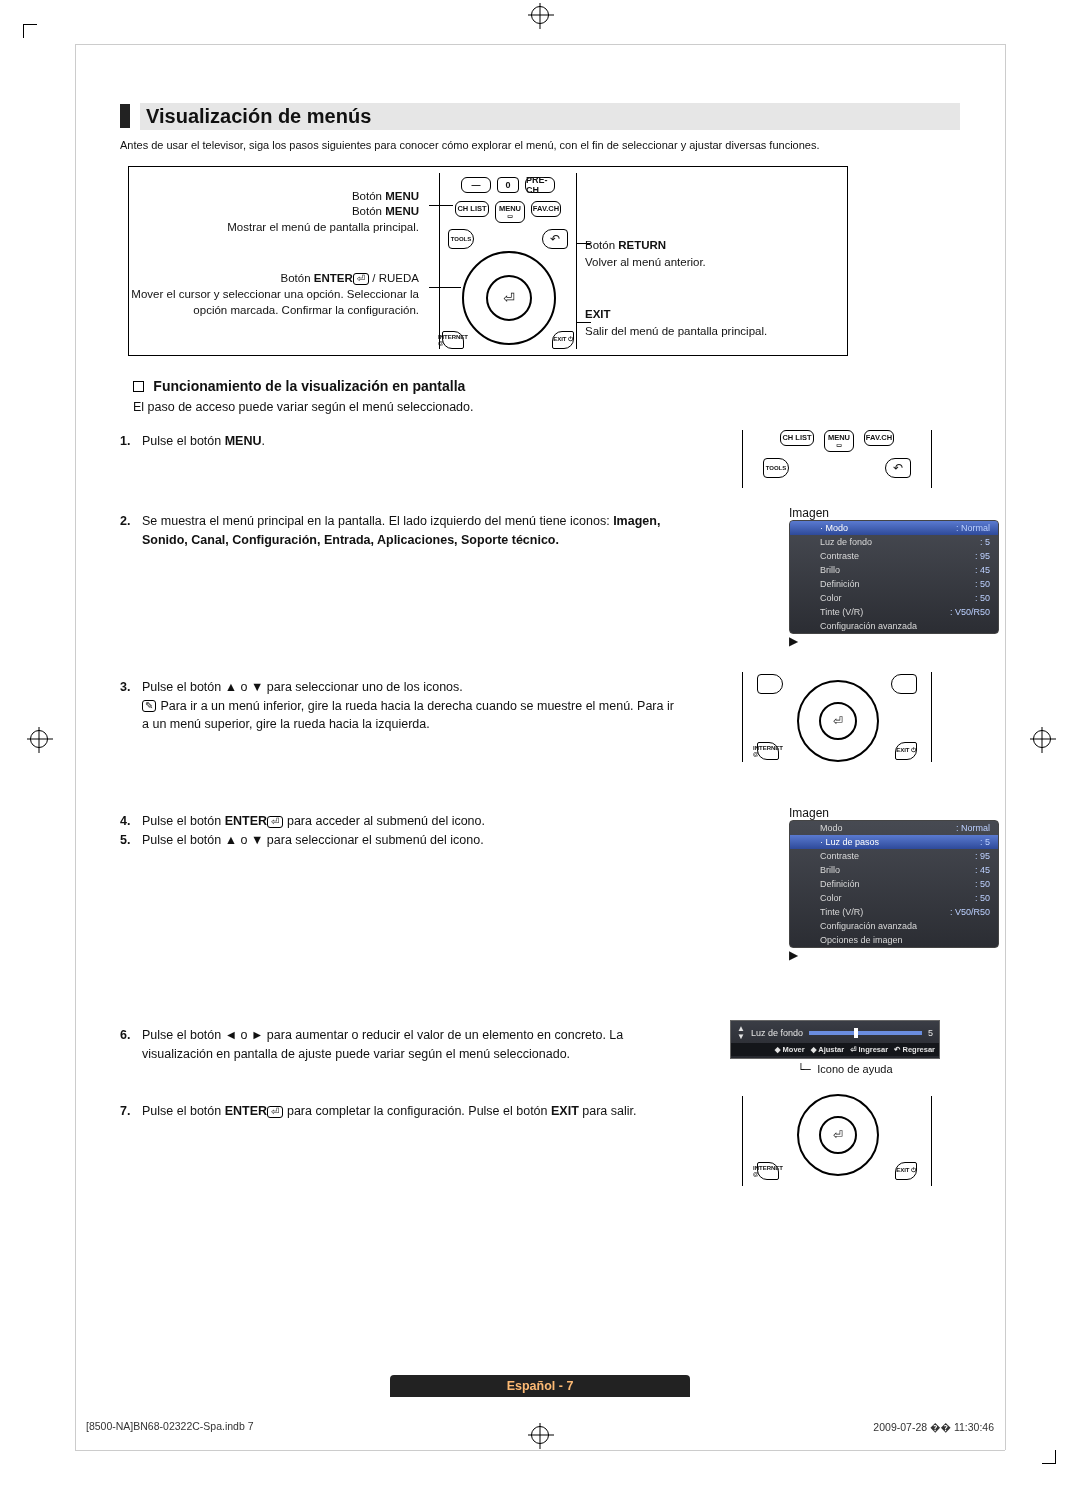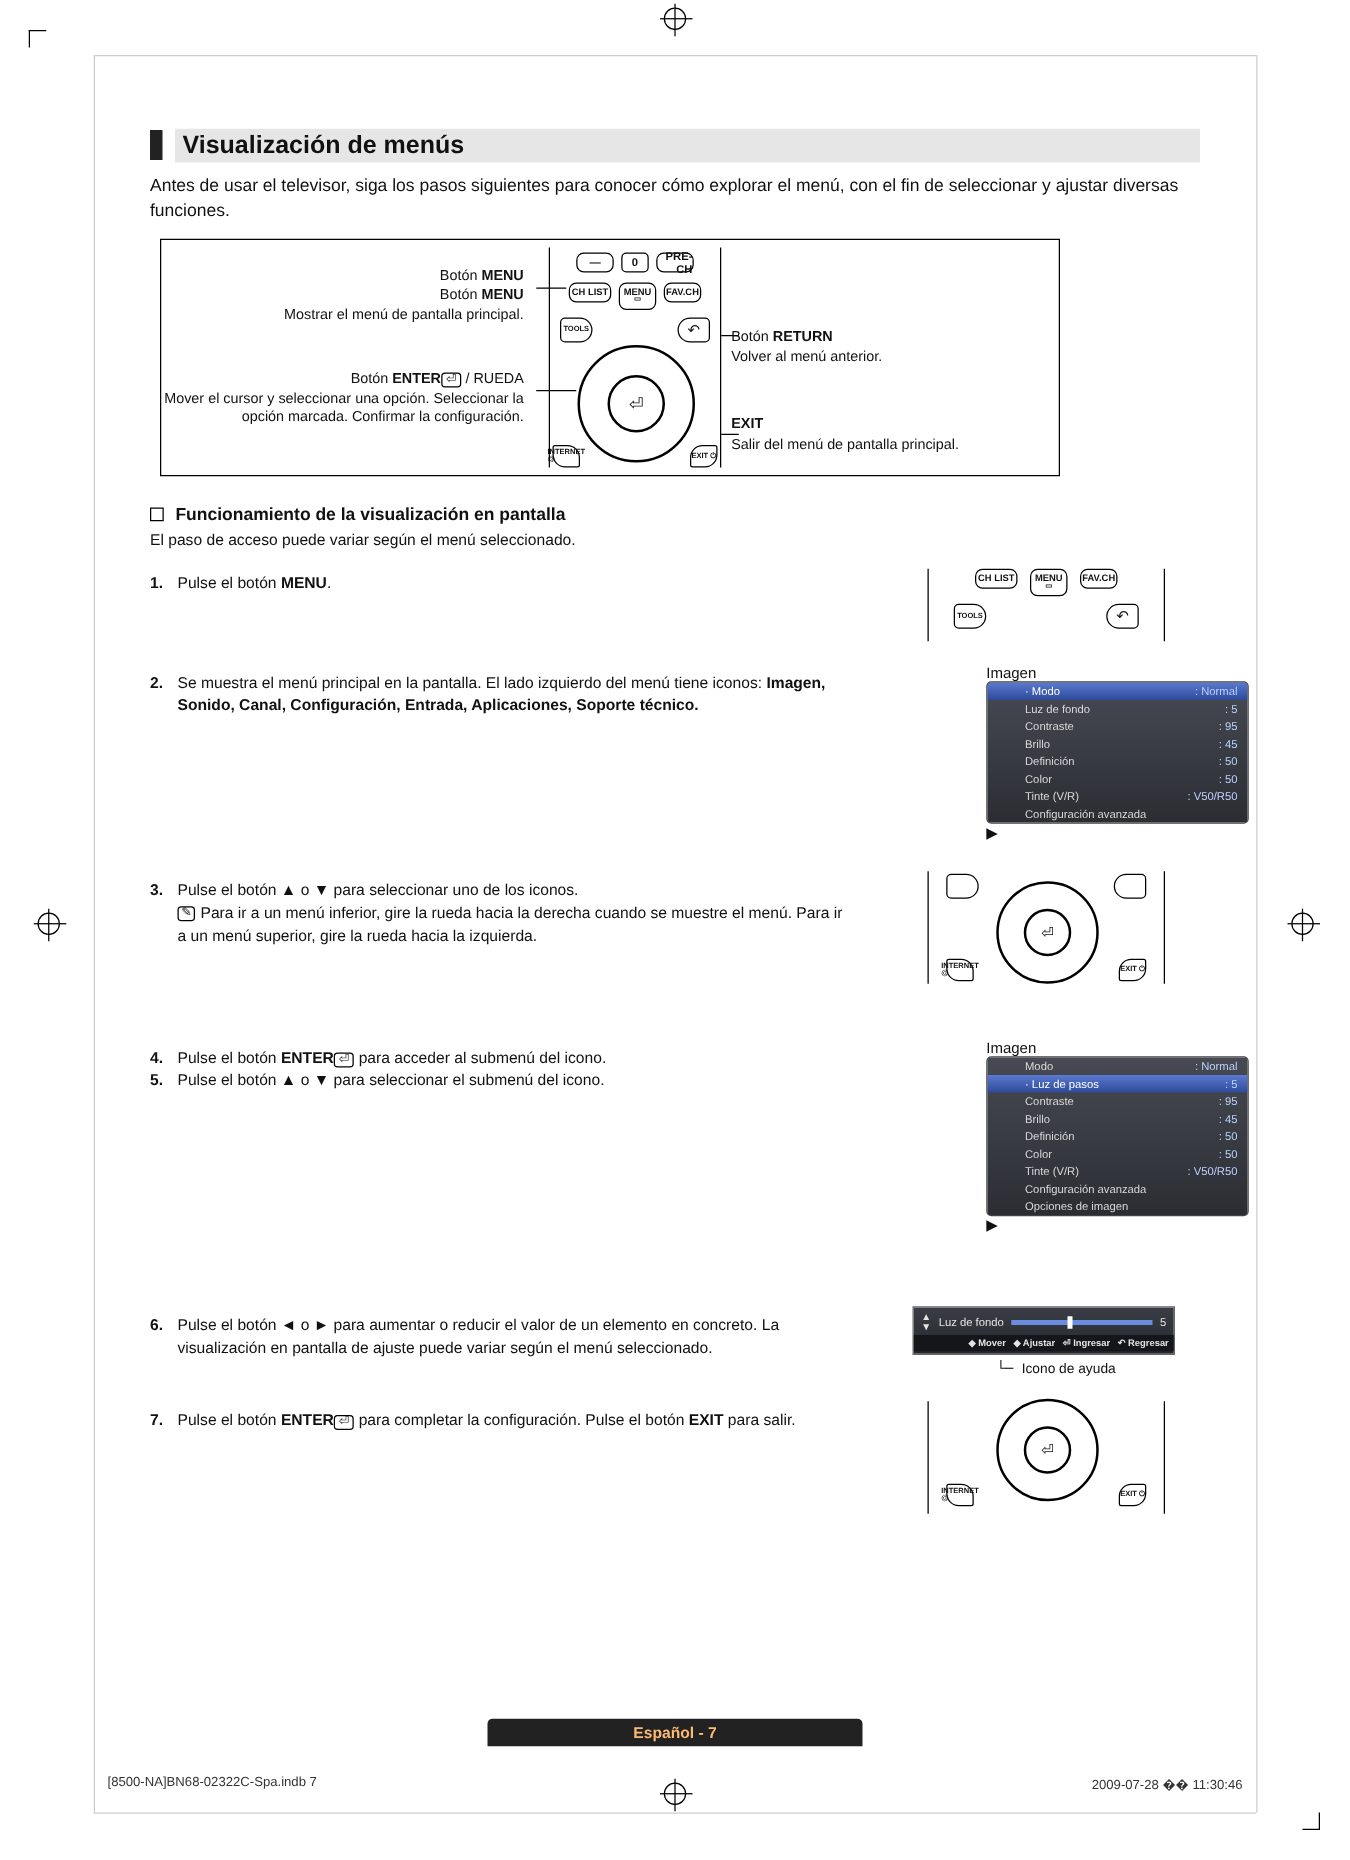--- a/index.html
+++ b/index.html
@@ -22,50 +22,50 @@
   .corner.tl { left:23px; top:24px; border-left:1px solid #000; border-top:1px solid #000; }
   .corner.br { left:1042px; top:1450px; border-right:1px solid #000; border-bottom:1px solid #000; }
 
   .content { position:absolute; left:120px; top:104px; width:840px; }
 
   
   .hbar { display:flex; align-items:center; height:24px; }
   .hbar .blk { width:10px; height:24px; background:#222; margin-right:10px; }
   .hbar h2 { font-size:20px; font-weight:bold; background:#e6e6e6; flex:1; padding:2px 6px; }
 
-  .intro { margin-top:10px; line-height:1.45; font-size:14px; }
+  .intro { margin-top:10px; line-height:1.45; font-size:11px; }
 
   
   .diagram { margin-top:12px; border:1px solid #000; height:190px; position:relative; width:720px; left:8px; }
   .diagram .leftcol { position:absolute; left:0; top:0; width:300px; height:100%; text-align:right; padding:8px 10px 0 0; font-size:11.5px; line-height:1.35;}
   .remote-box { position:absolute; left:310px; top:6px; width:138px; height:176px; border-left:1px solid #000; border-right:1px solid #000; }
   .rb-row { display:flex; gap:6px; justify-content:center; margin-top:4px;}
   .key { border:1.5px solid #000; border-radius:6px; font-size:9px; display:flex; align-items:center; justify-content:center; font-weight:bold; }
-  .key.sm { width:30px; height:16px;text-align:right; }
+  .key.sm { width:30px; height:16px; }
   .key.num { width:22px; height:16px; border-radius:4px; }
   .key.minus { width:30px; height:16px; }
   .key.chlist { width:34px; height:16px; font-size:7.5px;}
   .key.menu { width:30px; height:22px; font-size:7.5px; flex-direction:column; line-height:1;}
   .key.favch { width:30px; height:16px; font-size:7.5px;}
   .tools { width:26px; height:20px; border:1.5px solid #000; border-radius:4px 10px 10px 4px; font-size:6px; display:flex; align-items:center; justify-content:center; font-weight:bold;}
   .returnk { width:26px; height:20px; border:1.5px solid #000; border-radius:10px 4px 4px 10px; display:flex; align-items:center; justify-content:center; font-size:12px;}
   .wheel { position:absolute; left:22px; top:78px; width:94px; height:94px; border:2px solid #000; border-radius:50%; }
   .wheel .inner { position:absolute; left:22px; top:22px; width:46px; height:46px; border:2px solid #000; border-radius:50%; display:flex; align-items:center; justify-content:center; font-size:14px;}
   .corner-btn { position:absolute; width:22px; height:18px; border:1.5px solid #000; font-size:6px; display:flex; align-items:center; justify-content:center; background:#fff; font-weight:bold;}
   .cb-bl { left:2px; bottom:0px; border-radius:2px 10px 2px 10px; }
   .cb-br { right:2px; bottom:0px; border-radius:10px 2px 10px 2px; }
   .rightcol { position:absolute; left:456px; top:70px; width:250px; font-size:11.5px; line-height:1.45;}
   .diag-line { position:absolute; background:#000; }
   .dl1 { left:300px; top:38px; width:24px; height:1px; }
   .dl2 { left:300px; top:120px; width:32px; height:1px; }
   .dl3 { left:448px; top:76px; width:14px; height:1px; }
   .dl4 { left:448px; top:155px; width:14px; height:1px; }
 
   
-  .subsec { margin-top:22px; }
+  .subsec { margin-top:22px;margin-left:13px; }
   .subsec .sq { display:inline-block; width:11px; height:11px; border:1.5px solid #000; margin-right:6px; vertical-align:-1px;}
   .subsec h3 { display:inline; font-size:14px; font-weight:bold; }
   .subsec p.sub { margin-top:6px; font-size:12.5px;}
   ol.steps { margin-top:6px; list-style:none; counter-reset: step; }
   ol.steps > li { display:flex; font-size:12.5px; line-height:1.5; }
   ol.steps > li .num { font-weight:bold; width:22px; flex-shrink:0;}
   ol.steps > li .txt { flex:1; }
   .note-icon { display:inline-block; border:1px solid #000; border-radius:3px; font-size:10px; line-height:1; padding:0 2px; margin-right:4px; vertical-align:1px;}
   .enter-icon { display:inline-block; border:1.2px solid #000; border-radius:3px; font-size:10px; line-height:1; padding:0 3px; vertical-align:0px;}
 

